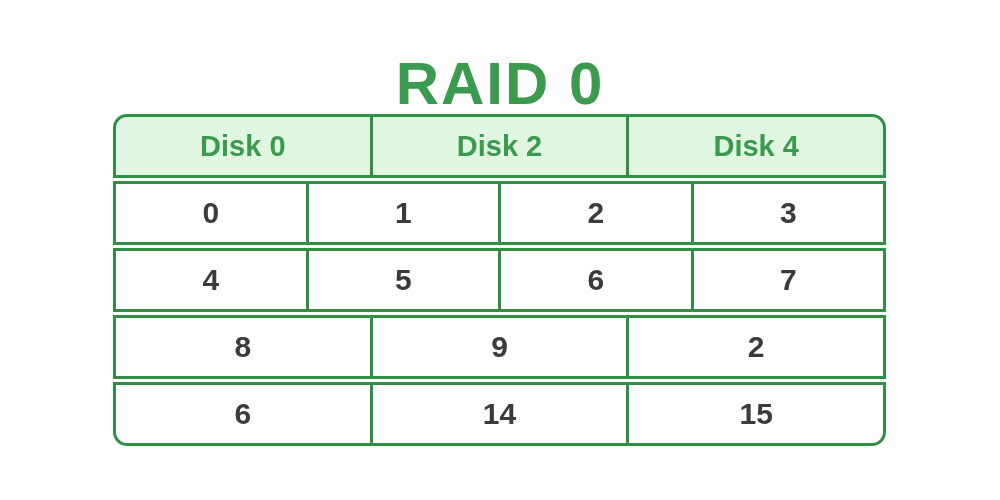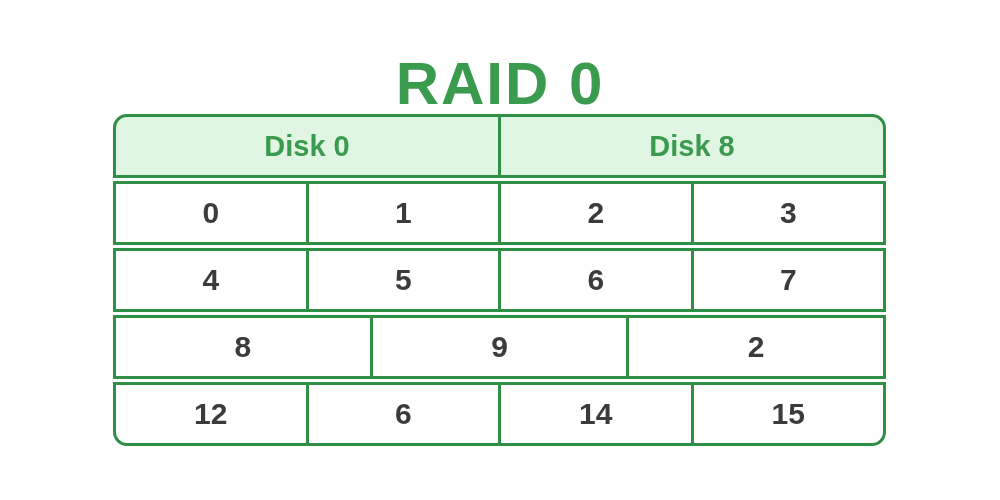--- a/index.html
+++ b/index.html
@@ -71,21 +71,22 @@
 </head>
 <body>
 
 <div>
   <h1 class="title">RAID 0</h1>
 
   <div class="raid-table">
 
     <div class="row header-row">
       <div class="cell">Disk 0</div>
-      <div class="cell">Disk 8</div>
+      <div class="cell">Disk 2</div>
+      <div class="cell">Disk 4</div>
     </div>
 
     <div class="row">
       <div class="cell">0</div>
       <div class="cell">1</div>
       <div class="cell">2</div>
       <div class="cell">3</div>
     </div>
 
     <div class="row">
@@ -95,20 +96,19 @@
       <div class="cell">7</div>
     </div>
 
     <div class="row">
       <div class="cell">8</div>
       <div class="cell">9</div>
       <div class="cell">2</div>
     </div>
 
     <div class="row last-row">
-      <div class="cell">12</div>
       <div class="cell">6</div>
       <div class="cell">14</div>
       <div class="cell">15</div>
     </div>
 
   </div>
 </div>
 
 </body></html>

